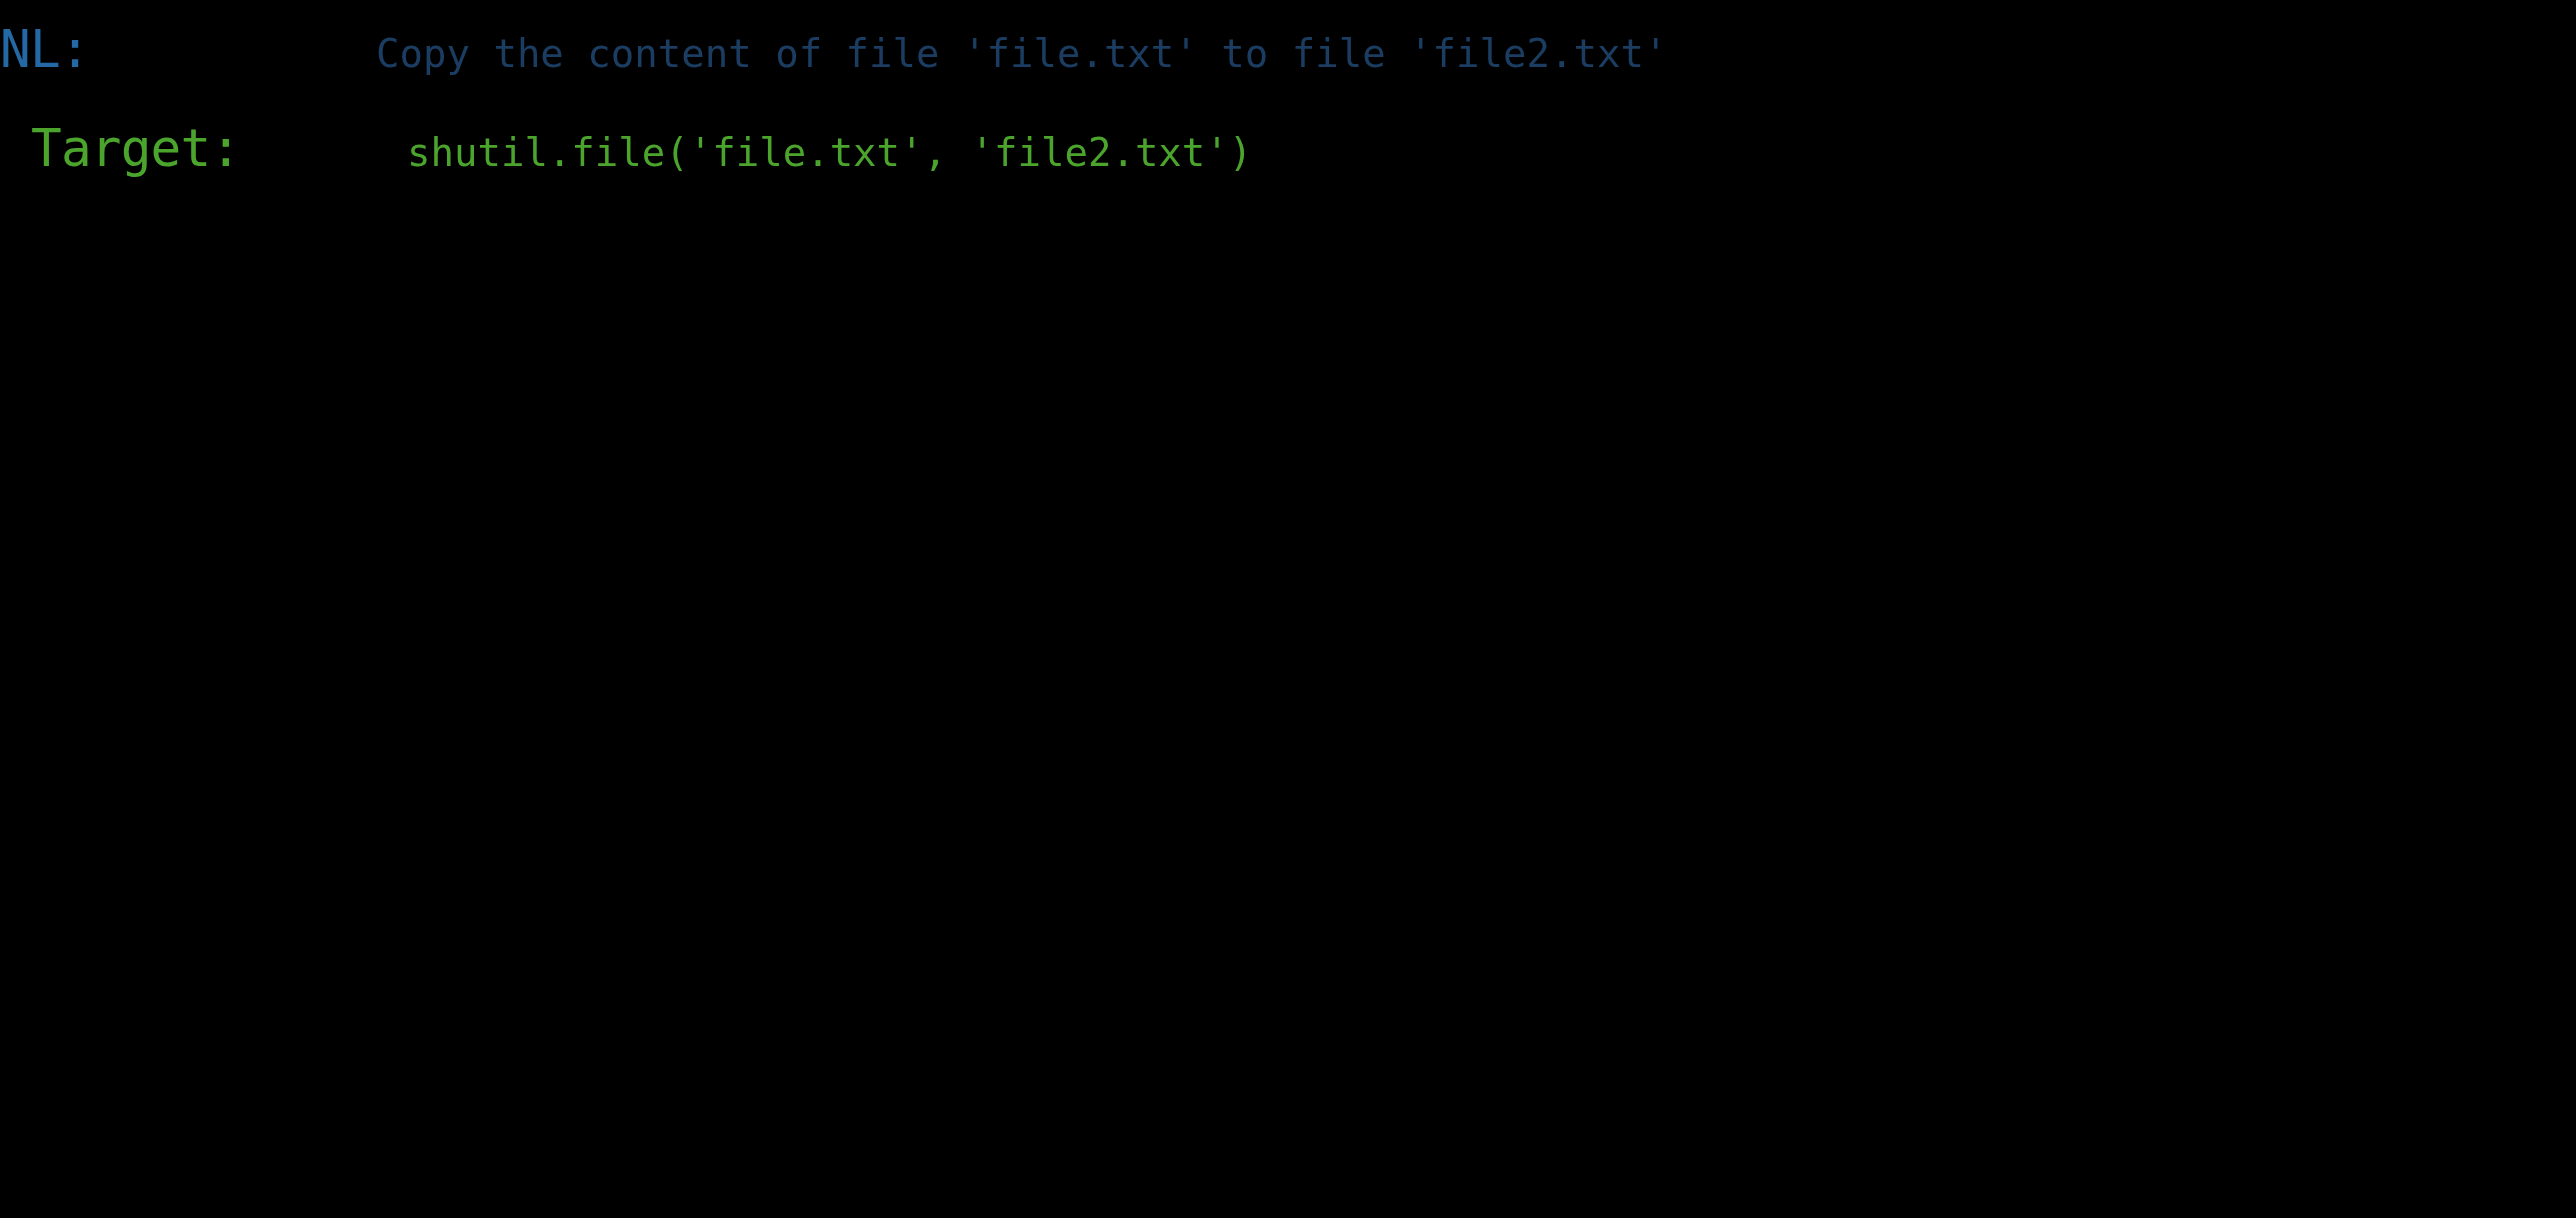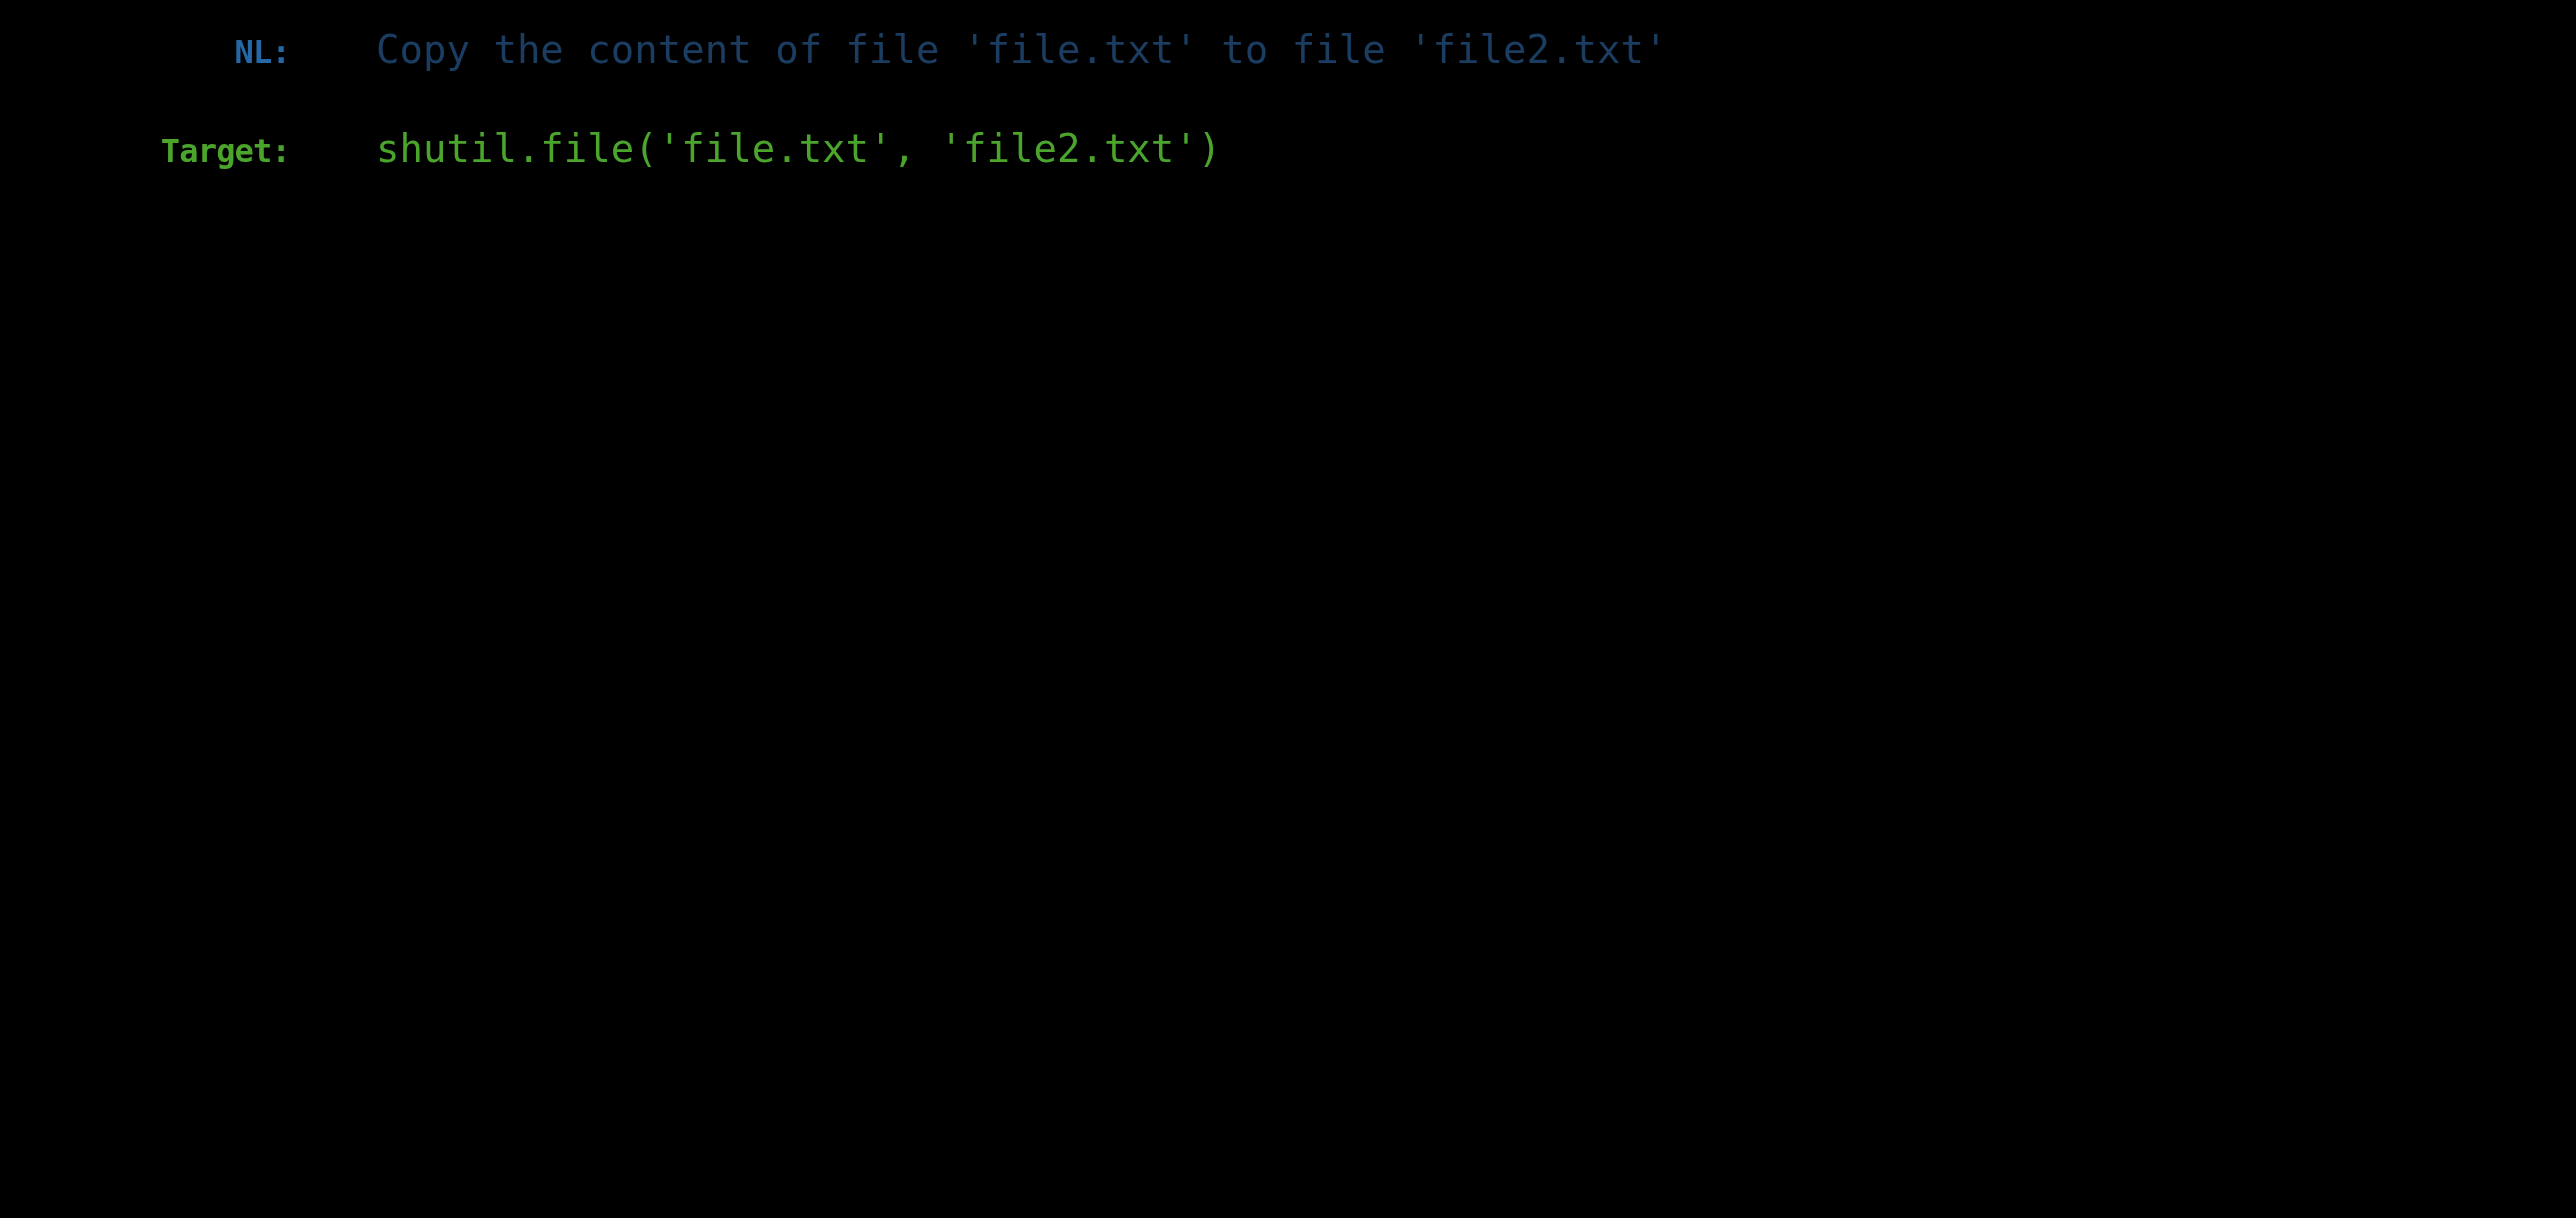--- a/index.html
+++ b/index.html
@@ -34,43 +34,43 @@
     display: flex;
     align-items: baseline;
     height: 99px;
     line-height: 99px;
     white-space: pre;
   }
 
   
   .label {
     width: 290px;
-    text-align: right;
+    text-align: left;
     font-family: "DejaVu Sans Mono", "Liberation Mono", monospace;
-    font-weight: bold;
-    font-size: 32px;
+    font-weight: normal;
+    font-size: 51px;
     letter-spacing: -0.8px;
     white-space: pre;
     flex: 0 0 290px;
   }
 
   
   .value {
     margin-left: 86px;
     font-family: "DejaVu Sans Mono", "Liberation Mono", monospace;
     font-weight: normal;
     font-size: 39px;
     letter-spacing: 0px;
     white-space: pre;
   }
 
   .row-nl .label   { color: #2469a6; }
   .row-nl .value   { color: #1b3d61; }
 
-  .row-target .label { color: #4ba52c; }
+  .row-target .label { color: #4ba52c; margin-left: 31px; }
   .row-target .value { color: #4ba52c; }
 </style>
 </head>
 <body>
 
 <div id="screen">
 
   <div class="text-block">
 
     <div class="row row-nl">

